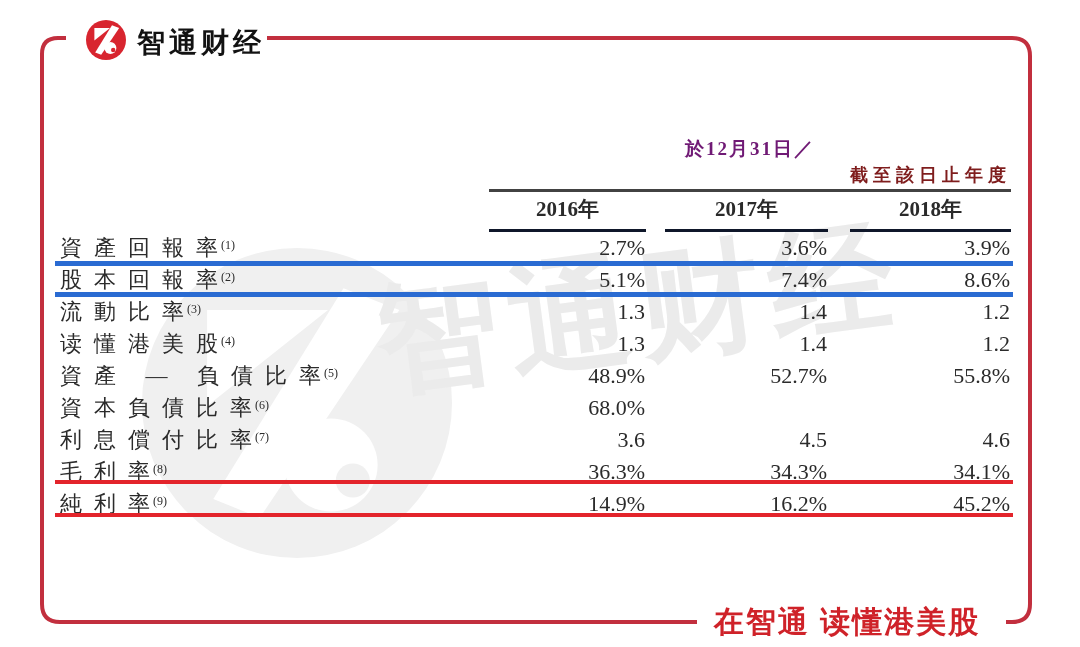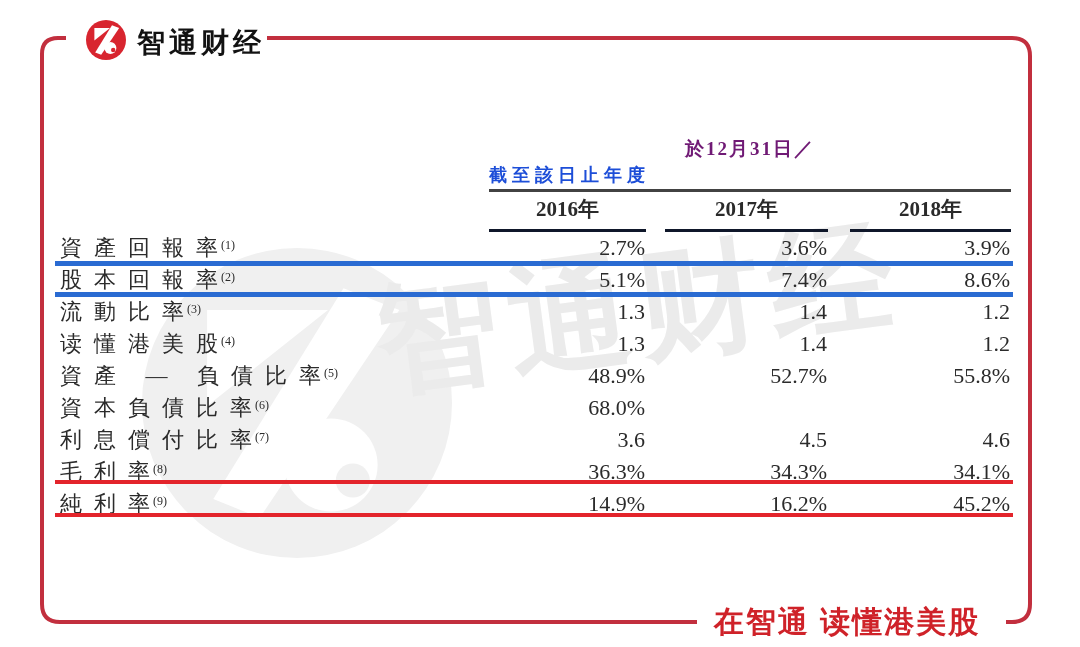--- a/index.html
+++ b/index.html
@@ -20,22 +20,22 @@
              letter-spacing:4px;color:#121212;
              font-family:"Liberation Sans","DejaVu Sans",sans-serif;}
 
   
   .frame{position:absolute;left:0;top:0;z-index:3;pointer-events:none;}
 
   
   .tbl{z-index:1;}
   .hdr1{position:absolute;left:489px;top:136px;width:522px;text-align:center;
         font-size:19px;font-weight:700;letter-spacing:2px;color:#701a75;z-index:1;}
-  .hdr2{position:absolute;left:489px;top:163px;width:522px;text-align:left;
-        font-size:18px;font-weight:700;letter-spacing:5px;color:#1d4ed8;z-index:1;}
+  .hdr2{position:absolute;left:489px;top:163px;width:522px;text-align:right;
+        font-size:18px;font-weight:700;letter-spacing:5px;color:#7f1d1d;z-index:1;}
   .top-rule{position:absolute;left:489px;top:189px;width:522px;height:3px;background:#424242;z-index:1;}
   .year-row{position:absolute;left:489px;top:195px;width:522px;height:36px;display:grid;
             grid-template-columns:157px 182px 183px;z-index:1;}
   .yinner{height:100%;display:flex;align-items:flex-end;justify-content:center;
           padding-bottom:6px;border-bottom:3px solid #0f172a;box-sizing:border-box;
           font-size:21px;font-weight:700;color:#2a2a2a;}
   .ycell:nth-child(2) .yinner{margin-left:19px;}
   .ycell:nth-child(3) .yinner{margin-left:22px;}
 
   .rows{position:absolute;left:57px;top:232px;width:954px;z-index:1;}

